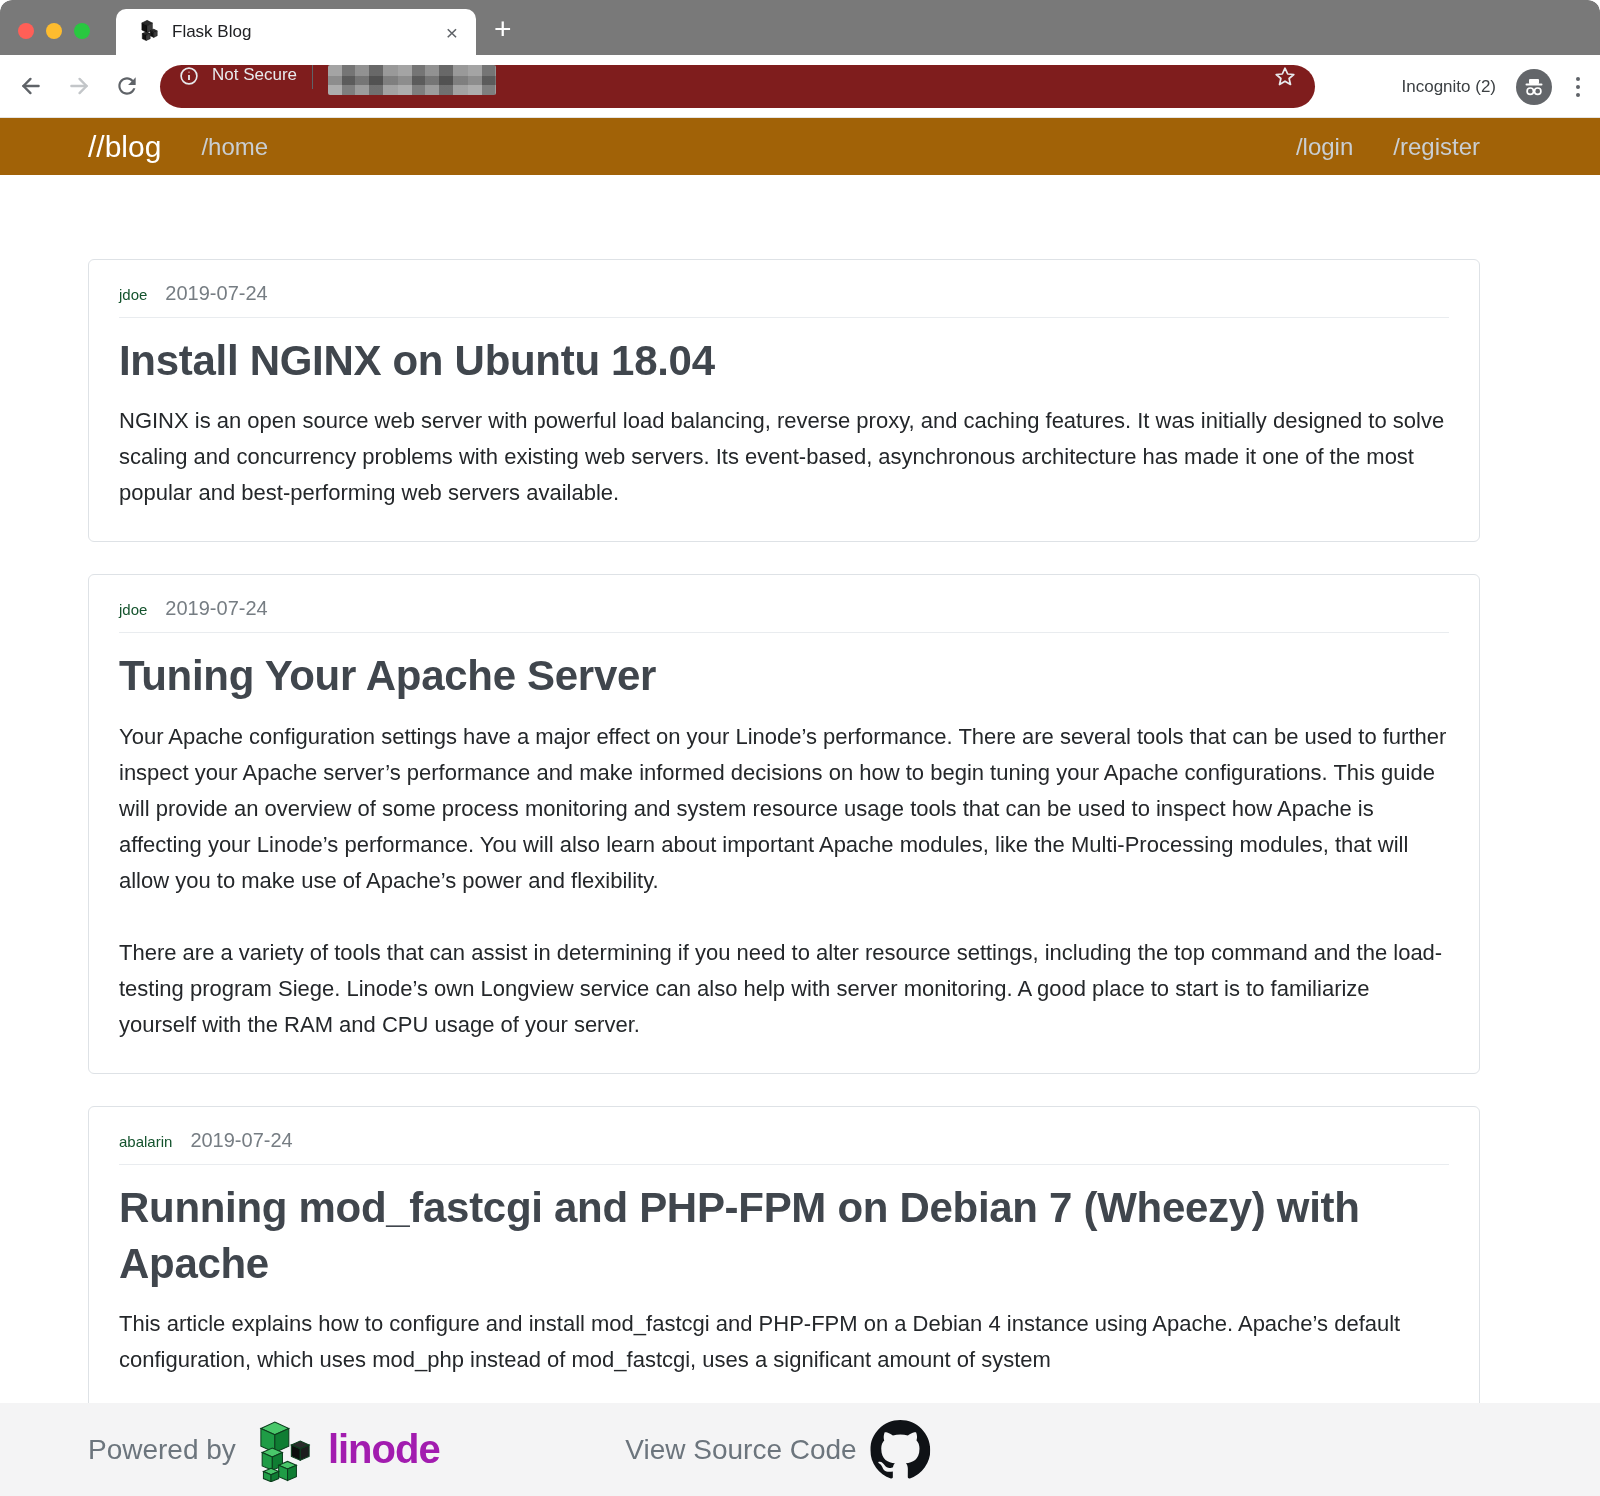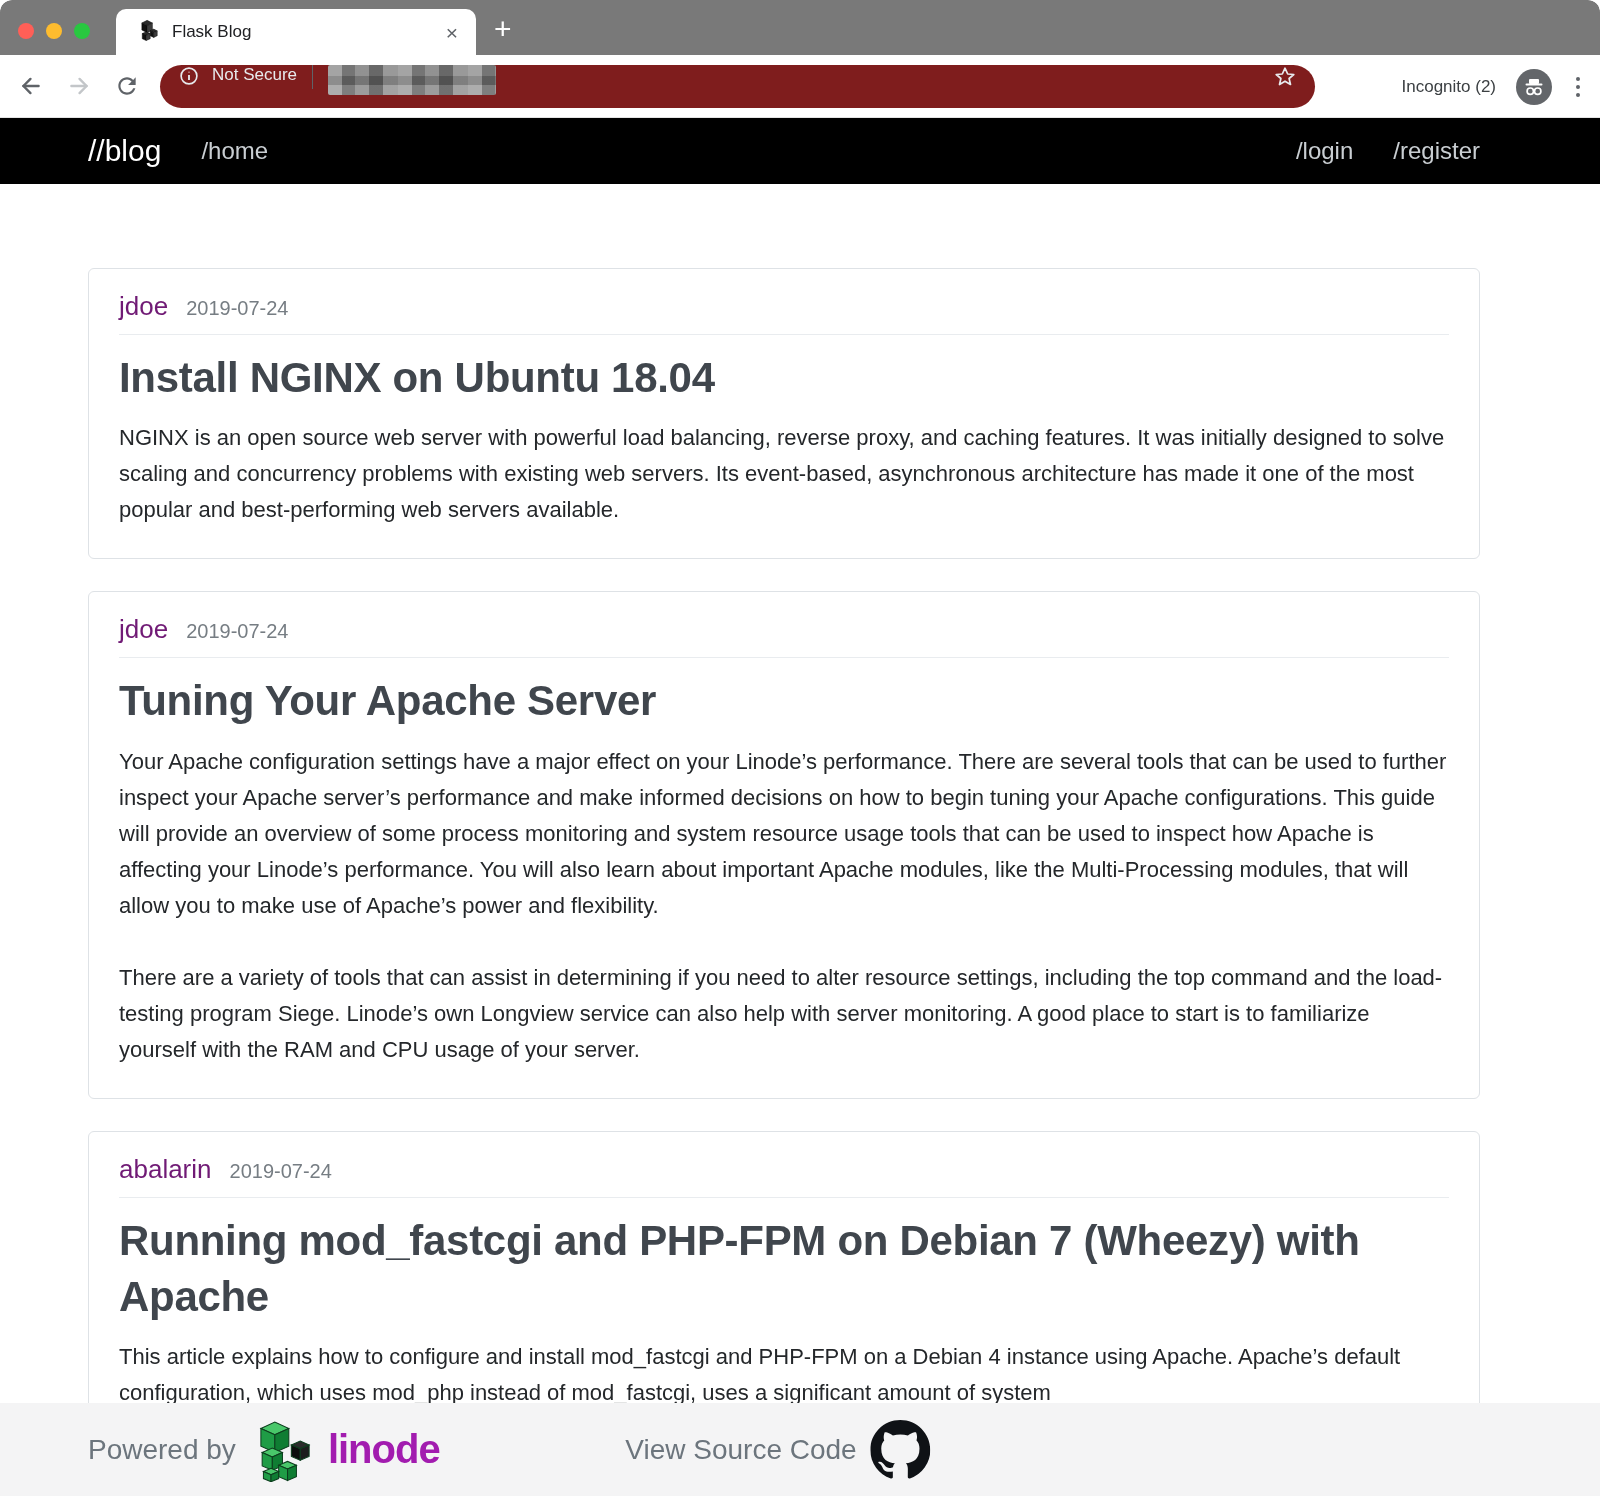--- a/index.html
+++ b/index.html
@@ -29,33 +29,33 @@
       repeating-linear-gradient(90deg, rgba(255,255,255,.22) 0 14px, rgba(0,0,0,.16) 14px 27px, rgba(255,255,255,.06) 27px 41px, rgba(0,0,0,.25) 41px 55px, rgba(255,255,255,.12) 55px 70px),
       repeating-linear-gradient(0deg, rgba(255,255,255,.14) 0 10px, rgba(0,0,0,.18) 10px 19px, rgba(255,255,255,.05) 19px 30px); }
   .omni-star { margin-left:auto; margin-right:18px; display:flex; }
   .toolbar-right { position:absolute; right:16px; top:0; height:63px; display:flex; align-items:center; gap:20px; }
   .incog-label { font-size:17px; color:#3c4043; }
   .incog-badge { width:36px; height:36px; border-radius:50%; background:#63666a; display:flex; align-items:center; justify-content:center; }
   .kebab { display:flex; flex-direction:column; gap:4px; padding:4px; }
   .kebab i { width:4px; height:4px; border-radius:50%; background:#5f6368; }
 
   
-  .navbar { height:66px; background:#000000; display:flex; }
+  .navbar { height:57px; background:#a16207; display:flex; }
   .nav-inner { width:1392px; margin-left:88px; display:flex; align-items:center; }
   .brand { color:#fff; font-size:30px; text-decoration:none; }
   .nav-link { color:#c9ced2; font-size:24px; text-decoration:none; }
   .link-home { margin-left:40px; }
   .nav-right { margin-left:auto; display:flex; gap:40px; }
 
   
   .content { padding-top:84px; }
   .container { width:1392px; margin-left:88px; }
   .card { background:#fff; border:1px solid #dee2e6; border-radius:6px; padding:22px 30px 30px 30px; margin-bottom:32px; }
   .meta { display:flex; align-items:baseline; }
-  .author { color:#701a75; font-size:26px; text-decoration:none; }
+  .author { color:#14532d; font-size:15px; text-decoration:none; }
   .date { color:#767d83; font-size:20px; margin-left:18px; }
   .card hr { border:none; border-top:1px solid #e9ecef; margin-top:12px; }
   .post-title { margin-top:15px; font-size:42px; line-height:1.34; font-weight:bold; color:#40464d; letter-spacing:-0.3px; }
   .post-body p { margin-top:14px; font-size:22px; line-height:36px; color:#24272a; }
   .post-body p + p { margin-top:36px; }
 
   
   .footer { position:absolute; left:0; right:0; bottom:0; height:93px; background:#f4f4f5; }
   .footer-left { position:absolute; left:88px; top:0; height:93px; display:flex; align-items:center; }
   .powered { font-size:28px; color:#6c757d; }

